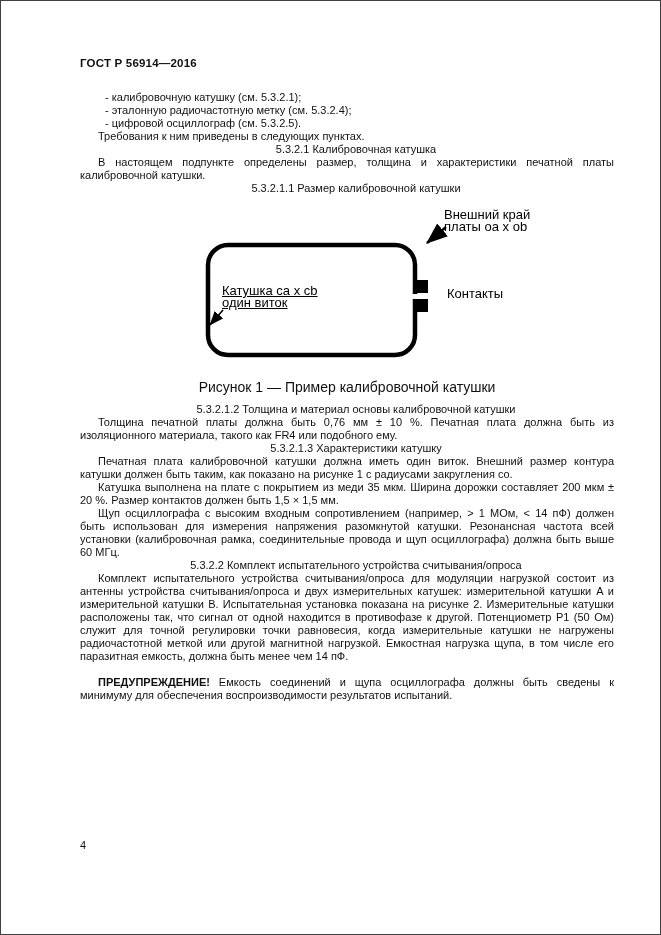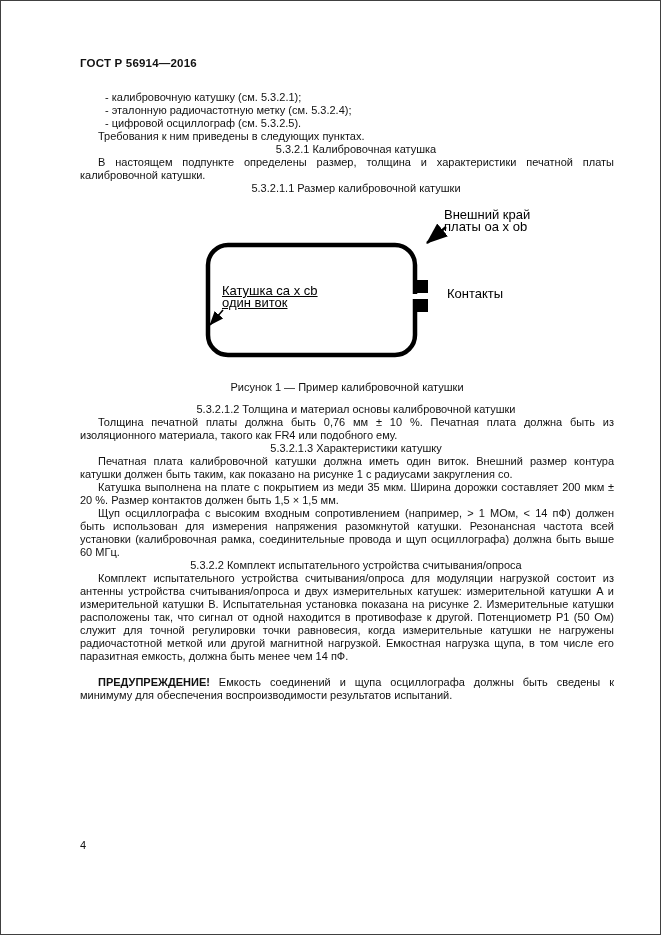--- a/index.html
+++ b/index.html
@@ -13,21 +13,21 @@
   .para { margin:0; font-size:11px; line-height:13px; text-align:justify; text-indent:18px; }
   .para.list { text-indent:25px; }
   .para.heading { text-align:center; }
   .figure { position:relative; width:534px; height:172px; margin-top:10px; }
   .figure svg { position:absolute; top:0; left:0; }
   .fig-label { position:absolute; font-size:13px; line-height:11.5px; color:#000; }
   .outer-edge-label { left:364px; top:4px; }
   .coil-label { left:142px; top:80px; }
   .coil-label .ul { text-decoration:underline; }
   .contacts-label { left:355px; top:83px;padding-left:12px; }
-  .caption { margin:4px 0 0 0; font-size:11px; line-height:13px; text-align:center; text-indent:0; }
+  .caption { margin:4px 0 0 0; font-size:14px; line-height:13px; text-align:center; text-indent:0; }
   .after { margin-top:9px; }
   .warning { margin-top:13px; }
   .page-number { position:absolute; left:79px; top:838px; font-size:11px; }
 </style>
 </head>
 <body>
 
 <div class="page">
   <div class="doc-header">ГОСТ Р 56914—2016</div>
 

